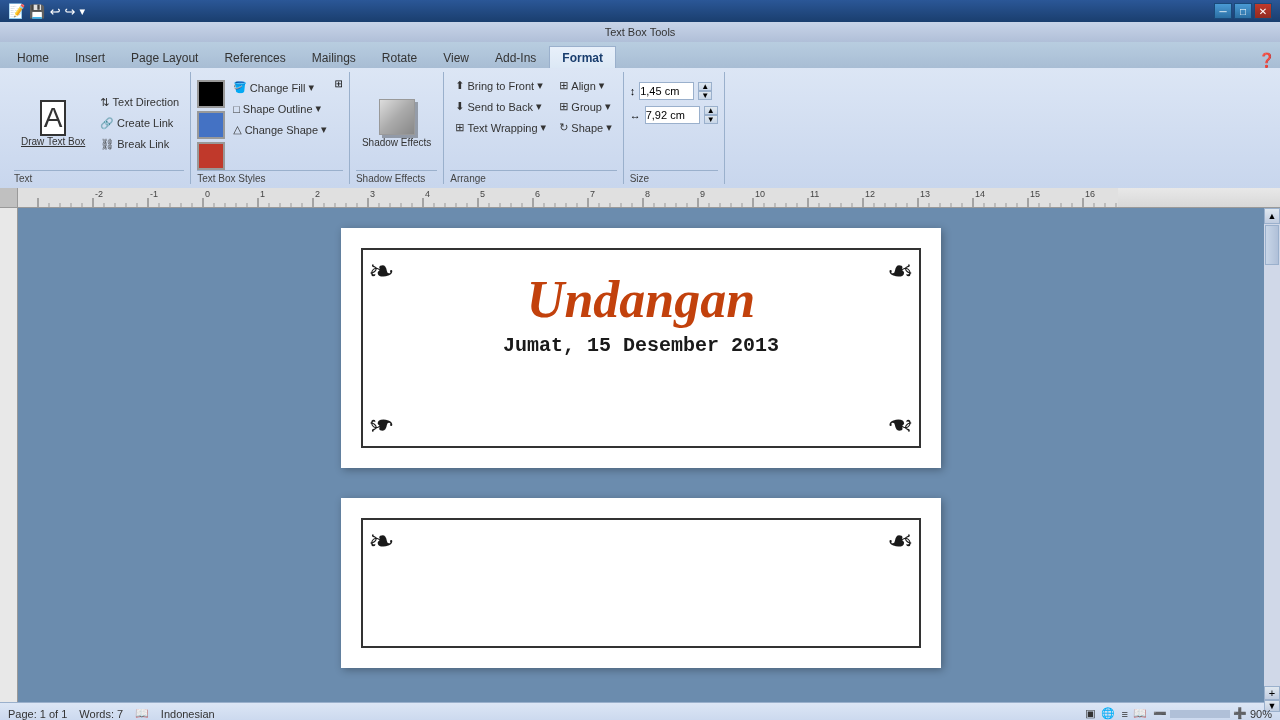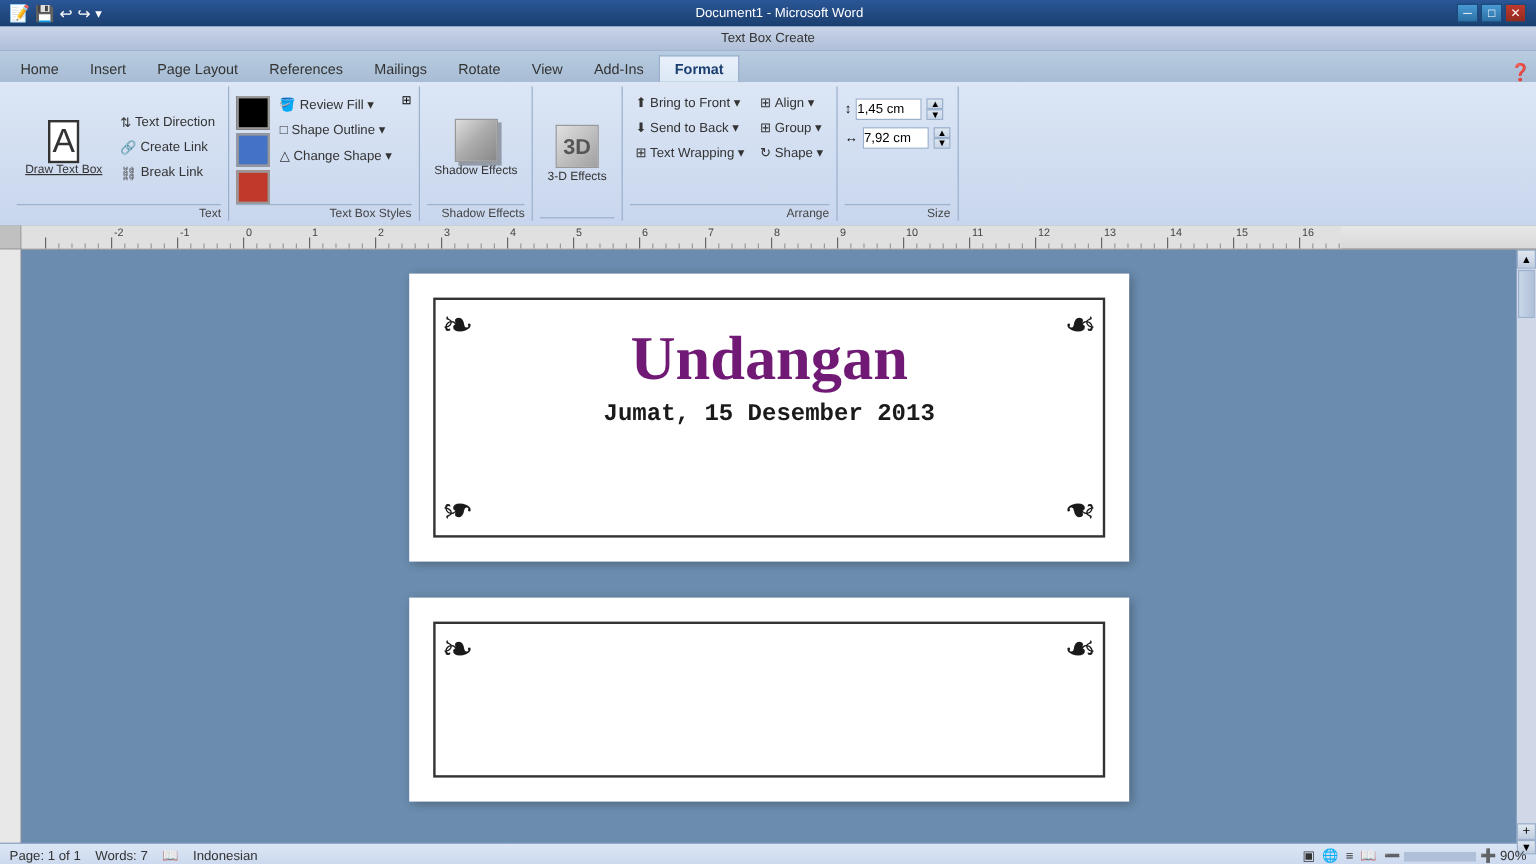--- a/index.html
+++ b/index.html
@@ -257,22 +257,23 @@
     .h-tl { top: -4px; left: -4px; }
     .h-tr { top: -4px; right: -4px; }
     .h-bl { bottom: -4px; left: -4px; }
     .h-br { bottom: -4px; right: -4px; }
     .h-ml { top: 50%; left: -4px; transform: translateY(-50%); }
     .h-mr { top: 50%; right: -4px; transform: translateY(-50%); }
 
     .undangan-text {
       font-family: 'Times New Roman', serif;
       font-size: 52px;
+      font-style: italic;
       font-weight: bold;
-      color: #701a75;
+      color: #c2410c;
       text-align: center;
       margin: 5px 0;
     }
     .date-text {
       font-family: Liberation Mono, monospace;
       font-size: 20px;
       font-weight: bold;
       color: #1a1a1a;
       text-align: center;
     }
@@ -289,21 +290,21 @@
       font-size: 11px;
       color: #333;
     }
     .status-left { display: flex; gap: 12px; align-items: center; }
     .status-right { display: flex; gap: 6px; align-items: center; }
     .status-zoom { display: flex; align-items: center; gap: 3px; }
 
     .group-label {
       font-size: 10px;
       color: #444;
-      text-align: right;
+      text-align: left;
       border-top: 1px solid #9ab0cc;
       width: 100%;
       padding-top: 2px;
       margin-top: auto;
     }
 
     .ribbon-group-wrapper {
       display: flex;
       flex-direction: column;
       border-right: 1px solid #9ab0cc;
@@ -352,30 +353,29 @@
 <body>
 
 <div class="title-bar">
   <div style="display:flex;align-items:center;gap:4px;">
     <span style="font-size:14px;">📝</span>
     <span style="font-size:13px;cursor:pointer;">💾</span>
     <span style="font-size:13px;cursor:pointer;">↩</span>
     <span style="font-size:13px;cursor:pointer;">↪</span>
     <span style="font-size:11px;cursor:pointer;">▾</span>
   </div>
-  <span class="title-bar-text">Document1 - Microsoft Word</span>
   <div class="title-bar-controls">
     <div class="title-bar-btn">─</div>
     <div class="title-bar-btn">□</div>
     <div class="title-bar-btn" style="background:linear-gradient(to bottom,#c0392b,#922b21);">✕</div>
   </div>
 </div>
 
 <div class="title-bar-tools">
-  <span>Text Box Create</span>
+  <span>Text Box Tools</span>
 </div>
 
 <div class="ribbon-tabs">
   <div class="ribbon-tab">Home</div>
   <div class="ribbon-tab">Insert</div>
   <div class="ribbon-tab">Page Layout</div>
   <div class="ribbon-tab">References</div>
   <div class="ribbon-tab">Mailings</div>
   <div class="ribbon-tab">Rotate</div>
   <div class="ribbon-tab">View</div>
@@ -414,21 +414,21 @@
   <div class="ribbon-group-wrapper">
     <div class="ribbon-group-inner" style="align-items:flex-start;">
       <div class="color-swatches" style="flex-direction:column;gap:3px;margin-top:4px;">
         <div class="color-swatch swatch-black"></div>
         <div class="color-swatch swatch-blue"></div>
         <div class="color-swatch swatch-red"></div>
       </div>
       <div class="ribbon-col" style="margin-top:2px;">
         <div class="ribbon-btn-small">
           <span>🪣</span>
-          <span>Review Fill</span>
+          <span>Change Fill</span>
           <span>▾</span>
         </div>
         <div class="ribbon-btn-small">
           <span>□</span>
           <span>Shape Outline</span>
           <span>▾</span>
         </div>
         <div class="ribbon-btn-small">
           <span>△</span>
           <span>Change Shape</span>
@@ -446,30 +446,20 @@
     <div class="ribbon-group-inner">
       <div class="shadow-effects-btn">
         <div class="shadow-icon"></div>
         <span style="font-size:10px;">Shadow
 Effects</span>
       </div>
     </div>
     <div class="group-label">Shadow Effects</div>
   </div>
 
-  <div class="ribbon-group-wrapper">
-    <div class="ribbon-group-inner">
-      <div class="three-d-btn">
-        <div style="width:36px;height:36px;background:linear-gradient(135deg,#e0e0e0,#a0a0a0);border:1px solid #999;margin-bottom:2px;display:flex;align-items:center;justify-content:center;font-size:18px;font-weight:bold;color:#555;">3D</div>
-        <span style="font-size:10px;">3-D
-Effects</span>
-      </div>
-    </div>
-    <div class="group-label" style="font-size:10px;color:#444;border-top:1px solid #9ab0cc;width:100%;padding-top:2px;margin-top:auto;text-align:center;"></div>
-  </div>
 
   <div class="ribbon-group-wrapper" style="min-width:160px;">
     <div class="ribbon-group-inner" style="flex-wrap:wrap;align-items:flex-start;">
       <div class="ribbon-col">
         <div class="ribbon-btn-small">
           <span>⬆</span>
           <span>Bring to Front</span>
           <span>▾</span>
         </div>
         <div class="ribbon-btn-small">

